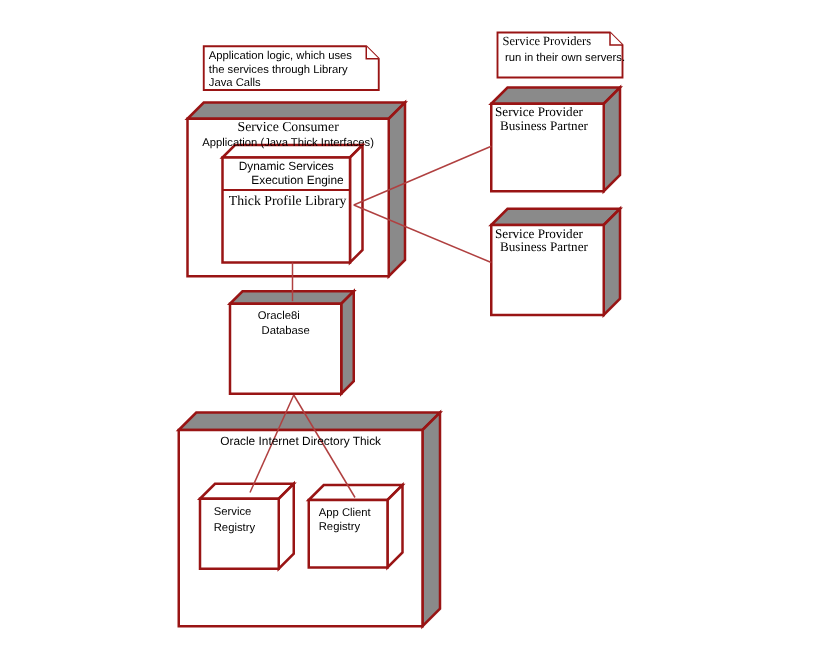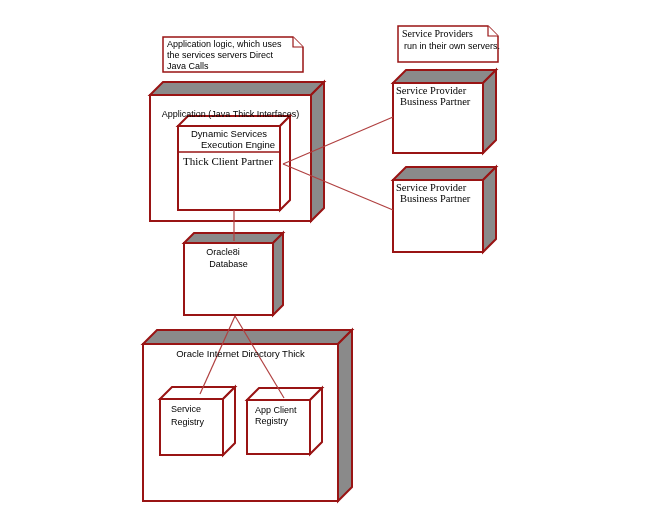--- a/index.html
+++ b/index.html
@@ -96,31 +96,32 @@
     </g>
 
     <line class="connector" x1="283" y1="164" x2="393" y2="117"></line>
     <line class="connector" x1="283" y1="164" x2="393" y2="210"></line>
     <line class="connector" x1="234" y1="210" x2="234" y2="241"></line>
     <line class="connector" x1="235" y1="316" x2="200" y2="394"></line>
     <line class="connector" x1="235" y1="316" x2="284" y2="398"></line>
   </svg>
 
   <div class="lbl sans s9" style="left:167px;top:39px;">Application logic, which uses</div>
-  <div class="lbl sans s9" style="left:167px;top:50px;">the services servers Direct</div>
+  <div class="lbl sans s9" style="left:167px;top:50px;">the services through Library</div>
   <div class="lbl sans s9" style="left:167px;top:61px;">Java Calls</div>
 
   <div class="lbl serif s10" style="left:402px;top:28px;">Service Providers</div>
   <div class="lbl sans s9" style="left:404px;top:41px;">run in their own servers.</div>
 
+  <div class="lbl serif s11 ctr" style="left:150px;top:97px;width:161px;">Service Consumer</div>
   <div class="lbl sans s9 ctr" style="left:150px;top:109px;width:161px;">Application (Java Thick Interfaces)</div>
 
   <div class="lbl sans s95 ctr" style="left:178px;top:128px;width:102px;">Dynamic Services</div>
   <div class="lbl sans s95 ctr" style="left:178px;top:139px;width:120px;text-align:center;">Execution Engine</div>
-  <div class="lbl serif s11" style="left:183px;top:156px;">Thick Client Partner</div>
+  <div class="lbl serif s11" style="left:183px;top:156px;">Thick Profile Library</div>
 
   <div class="lbl serif s105" style="left:396px;top:85px;">Service Provider</div>
   <div class="lbl serif s105" style="left:400px;top:96px;">Business Partner</div>
   <div class="lbl serif s105" style="left:396px;top:182px;">Service Provider</div>
   <div class="lbl serif s105" style="left:400px;top:193px;">Business Partner</div>
 
   <div class="lbl sans s9 ctr" style="left:184px;top:247px;width:78px;">Oracle8i</div>
   <div class="lbl sans s9 ctr" style="left:184px;top:259px;width:89px;">Database</div>
 
   <div class="lbl sans s95 ctr" style="left:143px;top:348px;width:195px;">Oracle Internet Directory Thick</div>

